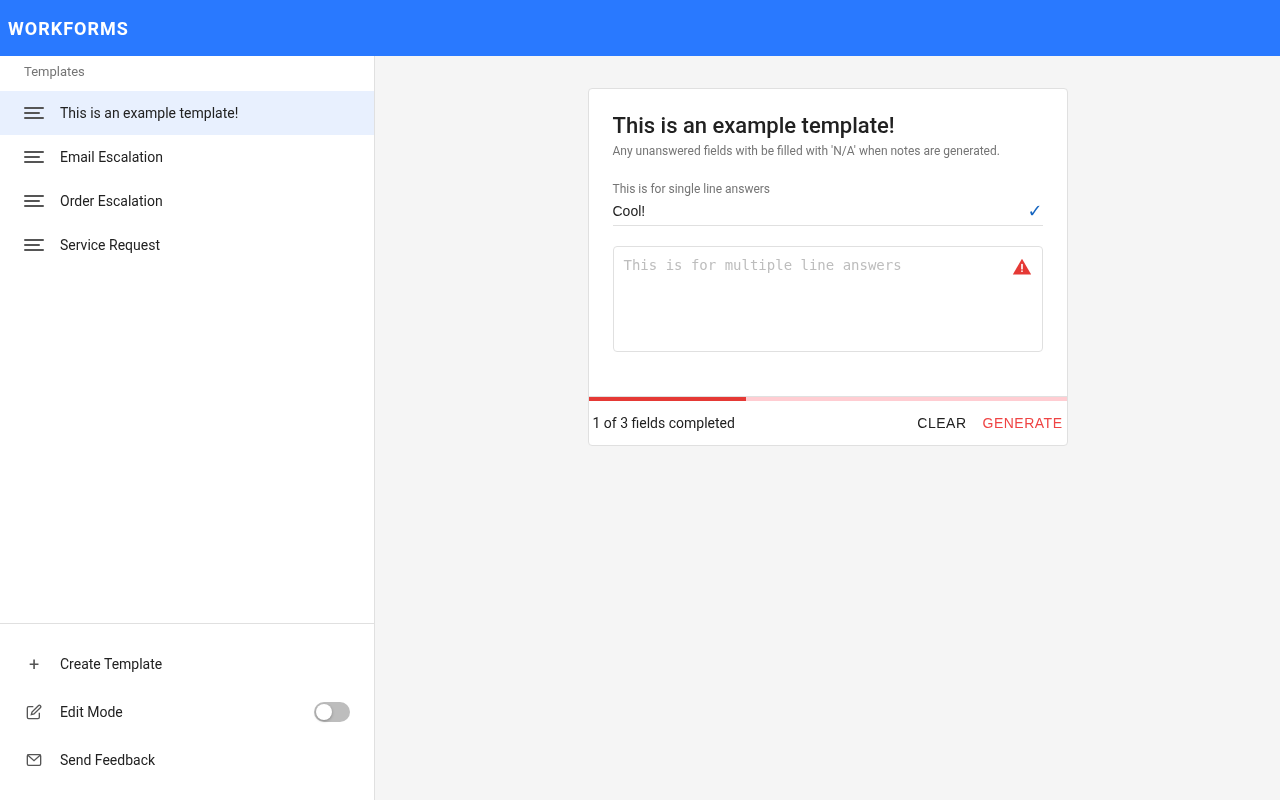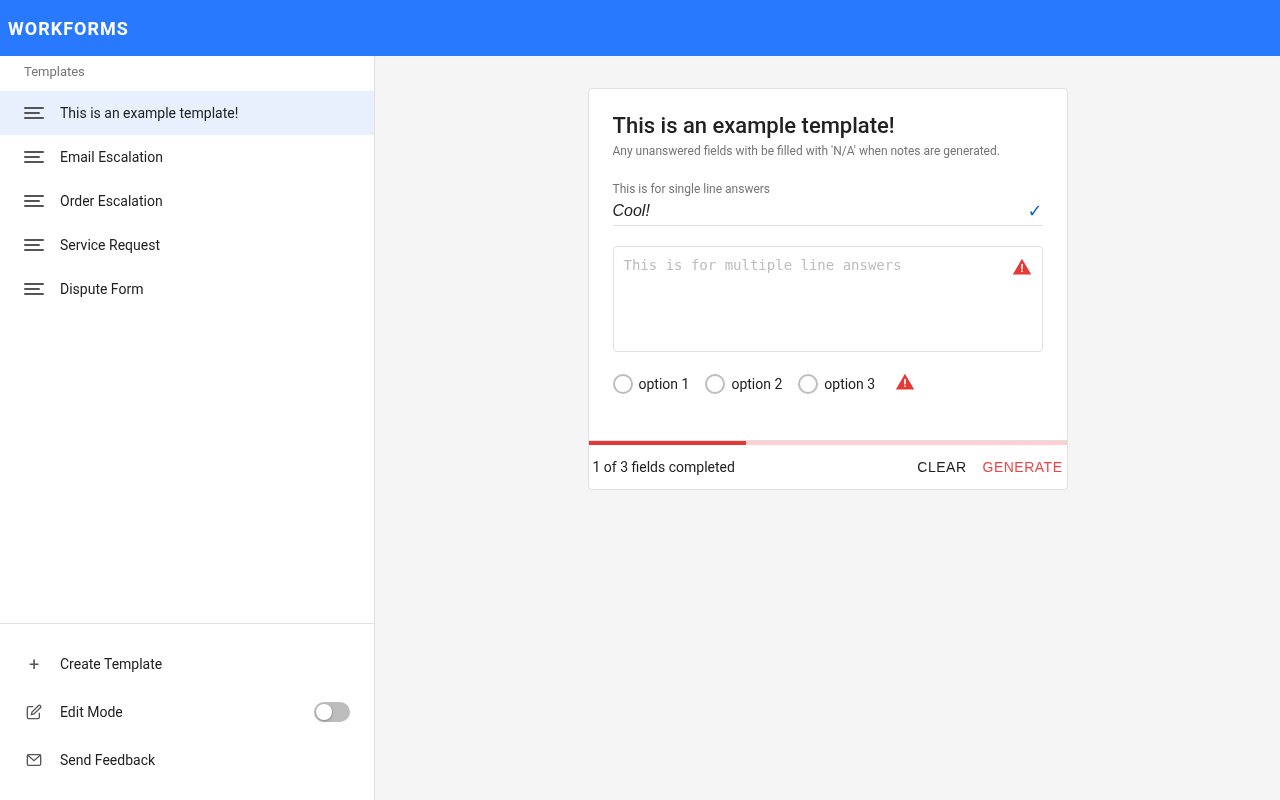--- a/index.html
+++ b/index.html
@@ -165,24 +165,23 @@
     .single-line-wrapper {
       display: flex;
       align-items: center;
       border-bottom: 1px solid #e0e0e0;
       padding-bottom: 4px;
     }
     .single-line-input {
       flex: 1;
       border: none;
       outline: none;
-      font-size: 16px;
+      font-size: 14px;
       color: #212121;
       background: transparent;
-      font-style: italic;
     }
     .check-icon {
       color: #1565C0;
       font-size: 18px;
       margin-left: 8px;
     }
 
     
     .multi-line-wrapper {
       position: relative;
@@ -325,28 +324,20 @@
       </div>
       <span>Order Escalation</span>
     </div>
     <div class="sidebar-item">
       <div class="list-icon">
         <span></span>
           <span></span>
           <span></span>
       </div>
       <span>Service Request</span>
-    </div>
-    <div class="sidebar-item">
-      <div class="list-icon">
-        <span></span>
-          <span></span>
-          <span></span>
-      </div>
-      <span>Dispute Form</span>
     </div>
 
     <div class="sidebar-bottom">
       <hr class="sidebar-divider">
 
       <div class="sidebar-action">
         <div class="action-icon">+</div>
         <span>Create Template</span>
       </div>
 
@@ -399,41 +390,20 @@
               <svg width="20" height="20" viewBox="0 0 24 24">
                 <path d="M12 2L1 21h22L12 2z" fill="#e53935"></path>
                 <path d="M12 9v5" stroke="white" stroke-width="2" stroke-linecap="round"></path>
                 <circle cx="12" cy="17" r="1" fill="white"></circle>
               </svg>
             </span>
           </div>
         </div>
 
         <div class="field-group">
-          <div class="radio-group">
-            <div class="radio-option">
-              <div class="radio-btn"></div>
-              <span class="radio-text">option 1</span>
-            </div>
-            <div class="radio-option">
-              <div class="radio-btn"></div>
-              <span class="radio-text">option 2</span>
-            </div>
-            <div class="radio-option">
-              <div class="radio-btn"></div>
-              <span class="radio-text">option 3</span>
-            </div>
-            <span class="radio-warning">
-              <svg width="20" height="20" viewBox="0 0 24 24">
-                <path d="M12 2L1 21h22L12 2z" fill="#e53935"></path>
-                <path d="M12 9v5" stroke="white" stroke-width="2" stroke-linecap="round"></path>
-                <circle cx="12" cy="17" r="1" fill="white"></circle>
-              </svg>
-            </span>
-          </div>
         </div>
 
       </div>
 
       <div class="card-footer">
         <div class="progress-bar-wrapper">
           <div class="progress-bar-fill"></div>
         </div>
         <div class="footer-actions">
           <span class="completion-text">1 of 3 fields completed</span>

